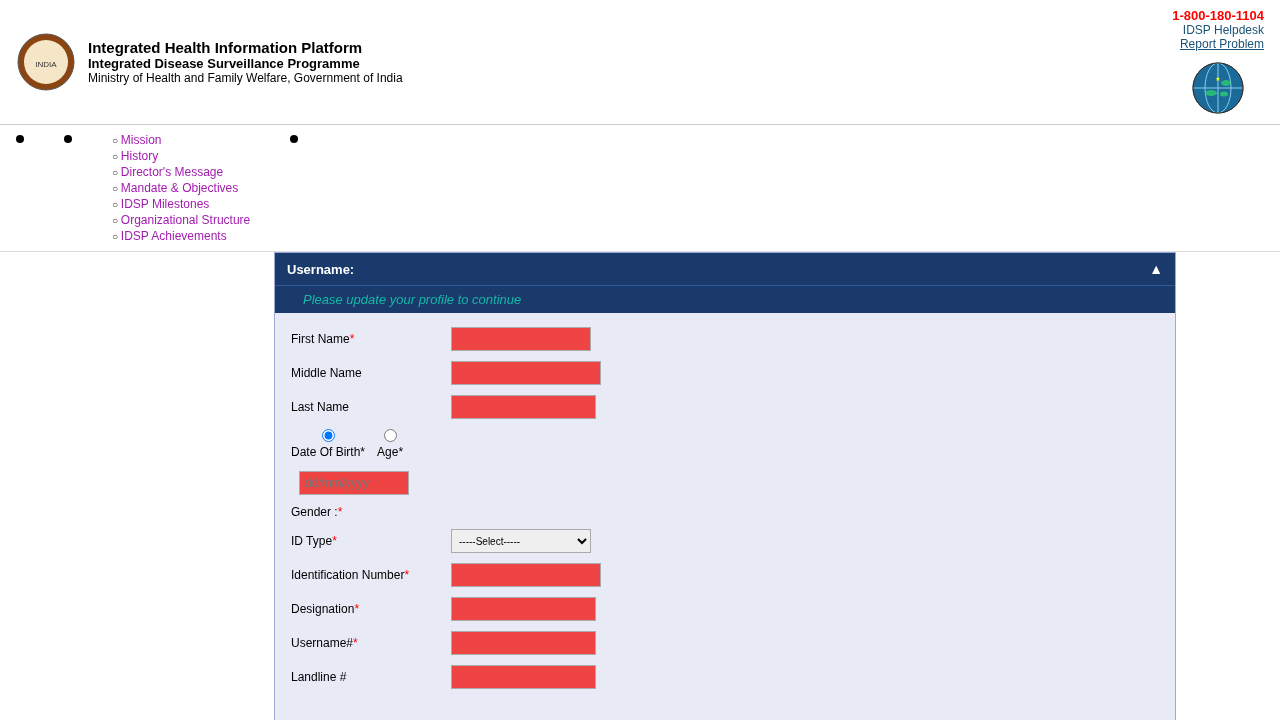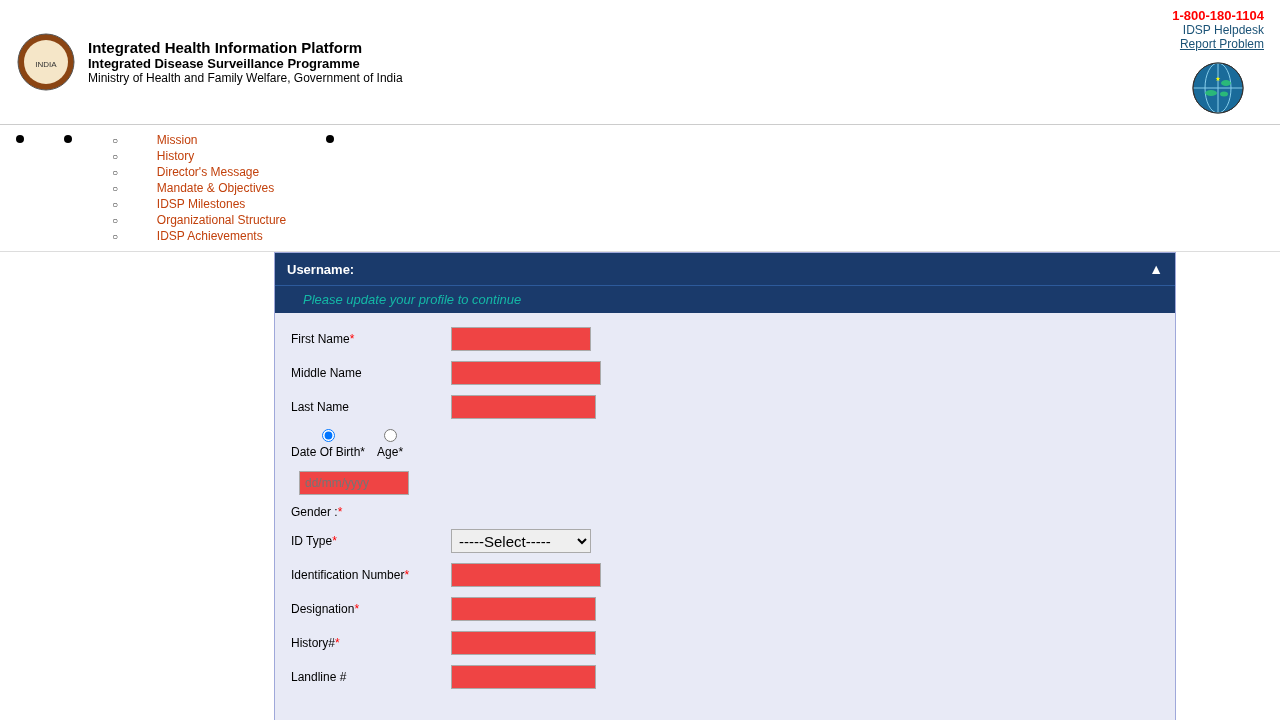--- a/index.html
+++ b/index.html
@@ -88,24 +88,23 @@
     .nav-submenu li {
       font-size: 12px;
       margin: 2px 0;
     }
     .nav-submenu li::before {
       content: "○ ";
       font-size: 10px;
       color: #333;
     }
     .nav-submenu li a {
-      color: #c2410c;
+      color: #a21caf;
       text-decoration: none;
       font-size: 12px;
-      margin-left: 36px;
     }
 
     
     .main-content {
       display: flex;
       height: calc(720px - 130px - 28px);
     }
 
     
     .sidebar {
@@ -205,21 +204,21 @@
       flex-direction: column;
     }
 
     .gender-row {
       display: flex;
       align-items: center;
       margin-bottom: 10px;
     }
 
     .select-id-type {
-      font-size: 15px;
+      font-size: 10px;
       height: 24px;
       padding: 0 3px;
       width: 140px;
       border: 1px solid #aaa;
     }
 
     
     .right-panel {
       width: 100px;
       flex-shrink: 0;
@@ -357,21 +356,21 @@
 
       <div class="form-row">
         <label class="form-label">
           <span>Designation</span><span class="required">*</span>
         </label>
         <input type="text" class="form-input input-designation" style="">
       </div>
 
       <div class="form-row">
         <label class="form-label">
-          <span>History#</span><span class="required">*</span>
+          <span>Username#</span><span class="required">*</span>
         </label>
         <input type="text" class="form-input input-mobile" style="">
       </div>
 
       <div class="form-row">
         <label class="form-label">Landline #</label>
         <input type="text" class="form-input input-landline" style="">
       </div>
 
     </div>

